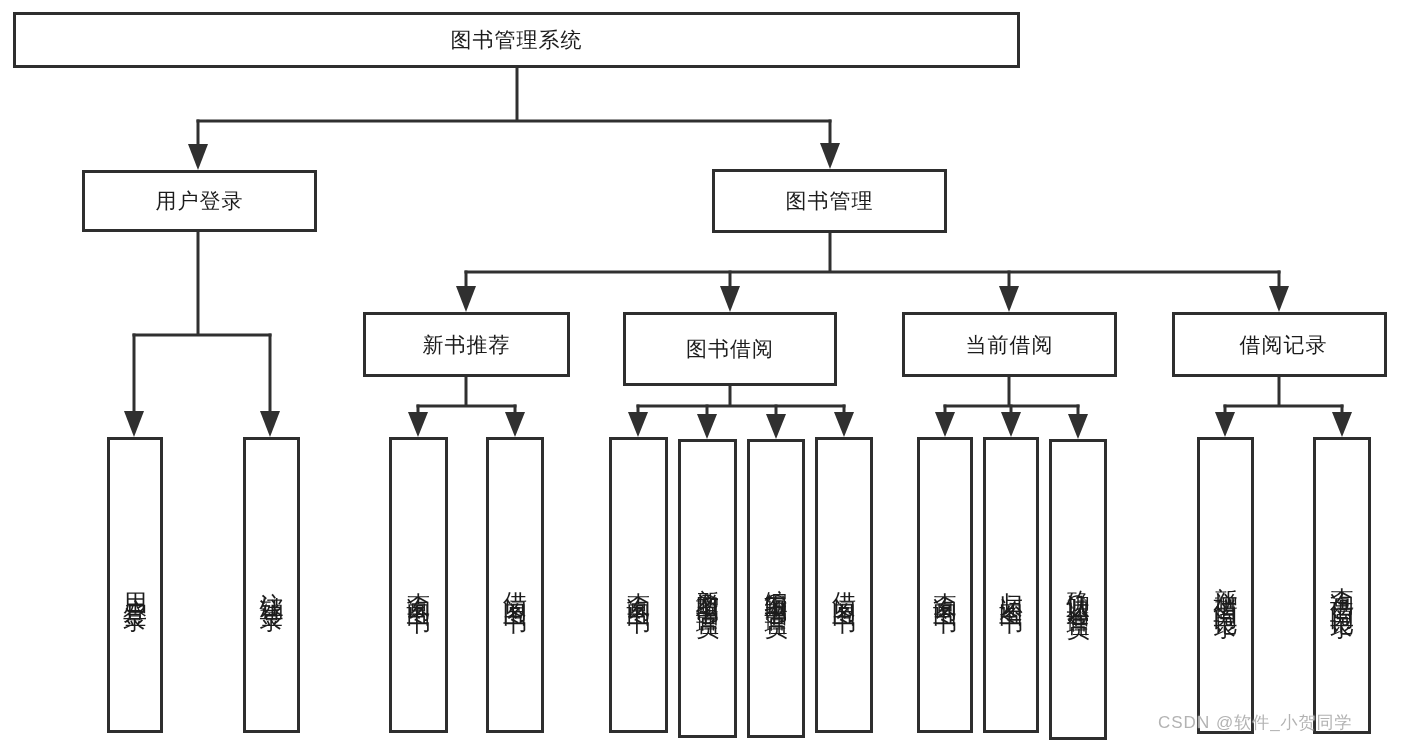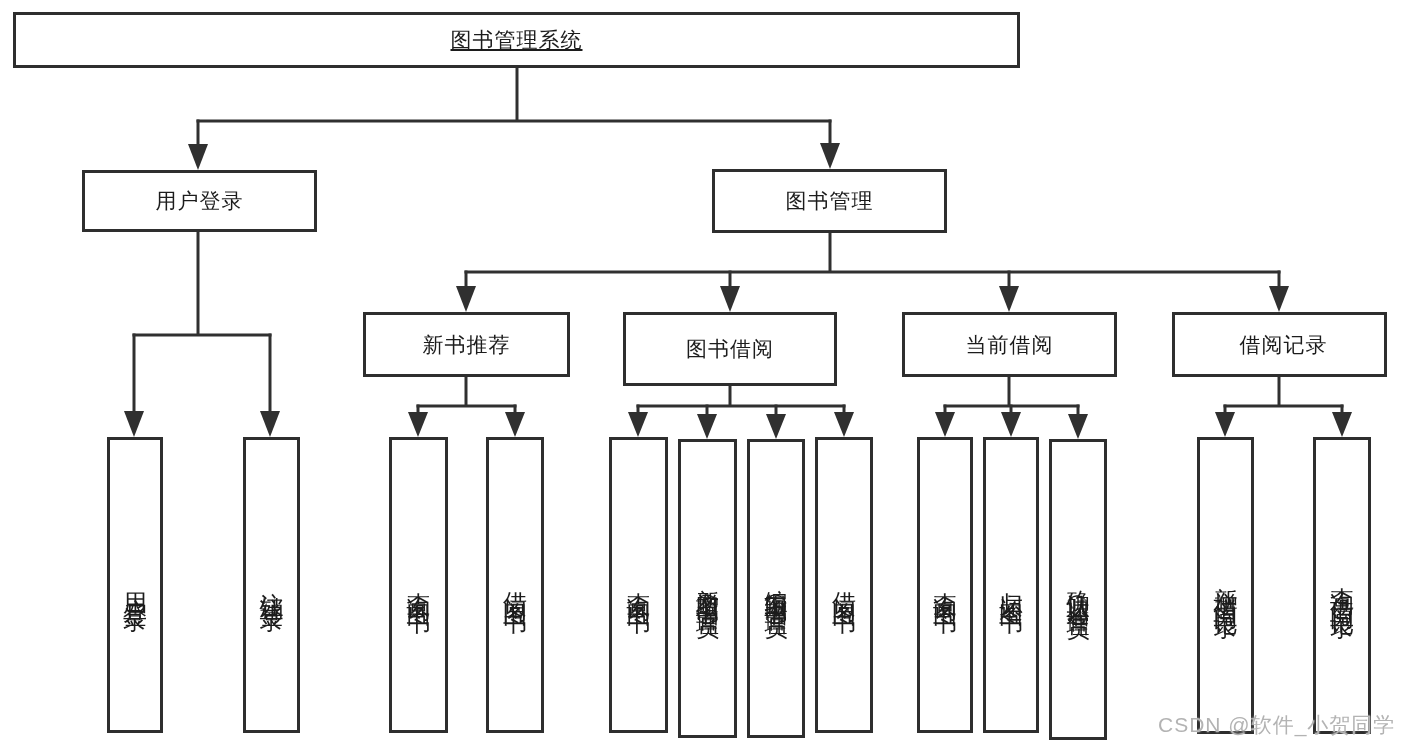--- a/index.html
+++ b/index.html
@@ -47,21 +47,21 @@
     letter-spacing: 6px;
     line-height: 1;
     color: #1c1c1c;
     white-space: nowrap;
   }
   .vtext.tight { letter-spacing: 4px; font-size: 23px; }
   .watermark {
     position: absolute;
     left: 1158px;
     top: 711px;
-    font-size: 21px;
+    font-size: 17px;
     color: #b3b3b3;
     letter-spacing: 1px;
     text-shadow: 0 0 2px #ffffff;
     z-index: 5;
     white-space: nowrap;
     text-align: right;
   }
 </style>
 </head>
 <body>
@@ -137,21 +137,21 @@
     <g>
       <line x1="1279" y1="377" x2="1279" y2="407"></line>
       <line x1="1223.5" y1="406" x2="1343.5" y2="406"></line>
       <line x1="1225" y1="404.5" x2="1225" y2="415"></line>
       <polygon points="1215,412 1235,412 1225,437"></polygon>
       <line x1="1342" y1="404.5" x2="1342" y2="415"></line>
       <polygon points="1332,412 1352,412 1342,437"></polygon>
     </g>
   </svg>
 
-  <div class="box" style="left:13px; top:12px; width:1007px; height:56px;text-decoration:underline;">图书管理系统</div>
+  <div class="box" style="left:13px; top:12px; width:1007px; height:56px;">图书管理系统</div>
 
   <div class="box" style="left:82px; top:170px; width:235px; height:62px;">用户登录</div>
   <div class="box" style="left:363px; top:312px; width:207px; height:65px;">新书推荐</div>
 
   <div class="box" style="left:712px; top:169px; width:235px; height:64px;">图书管理</div>
   <div class="box" style="left:623px; top:312px; width:214px; height:74px;">图书借阅</div>
   <div class="box" style="left:902px; top:312px; width:215px; height:65px;">当前借阅</div>
   <div class="box" style="left:1172px; top:312px; width:215px; height:65px;padding-left:8px;">借阅记录</div>
 
   <div class="leaf" style="left:107px; top:437px; width:56px; height:296px;">

